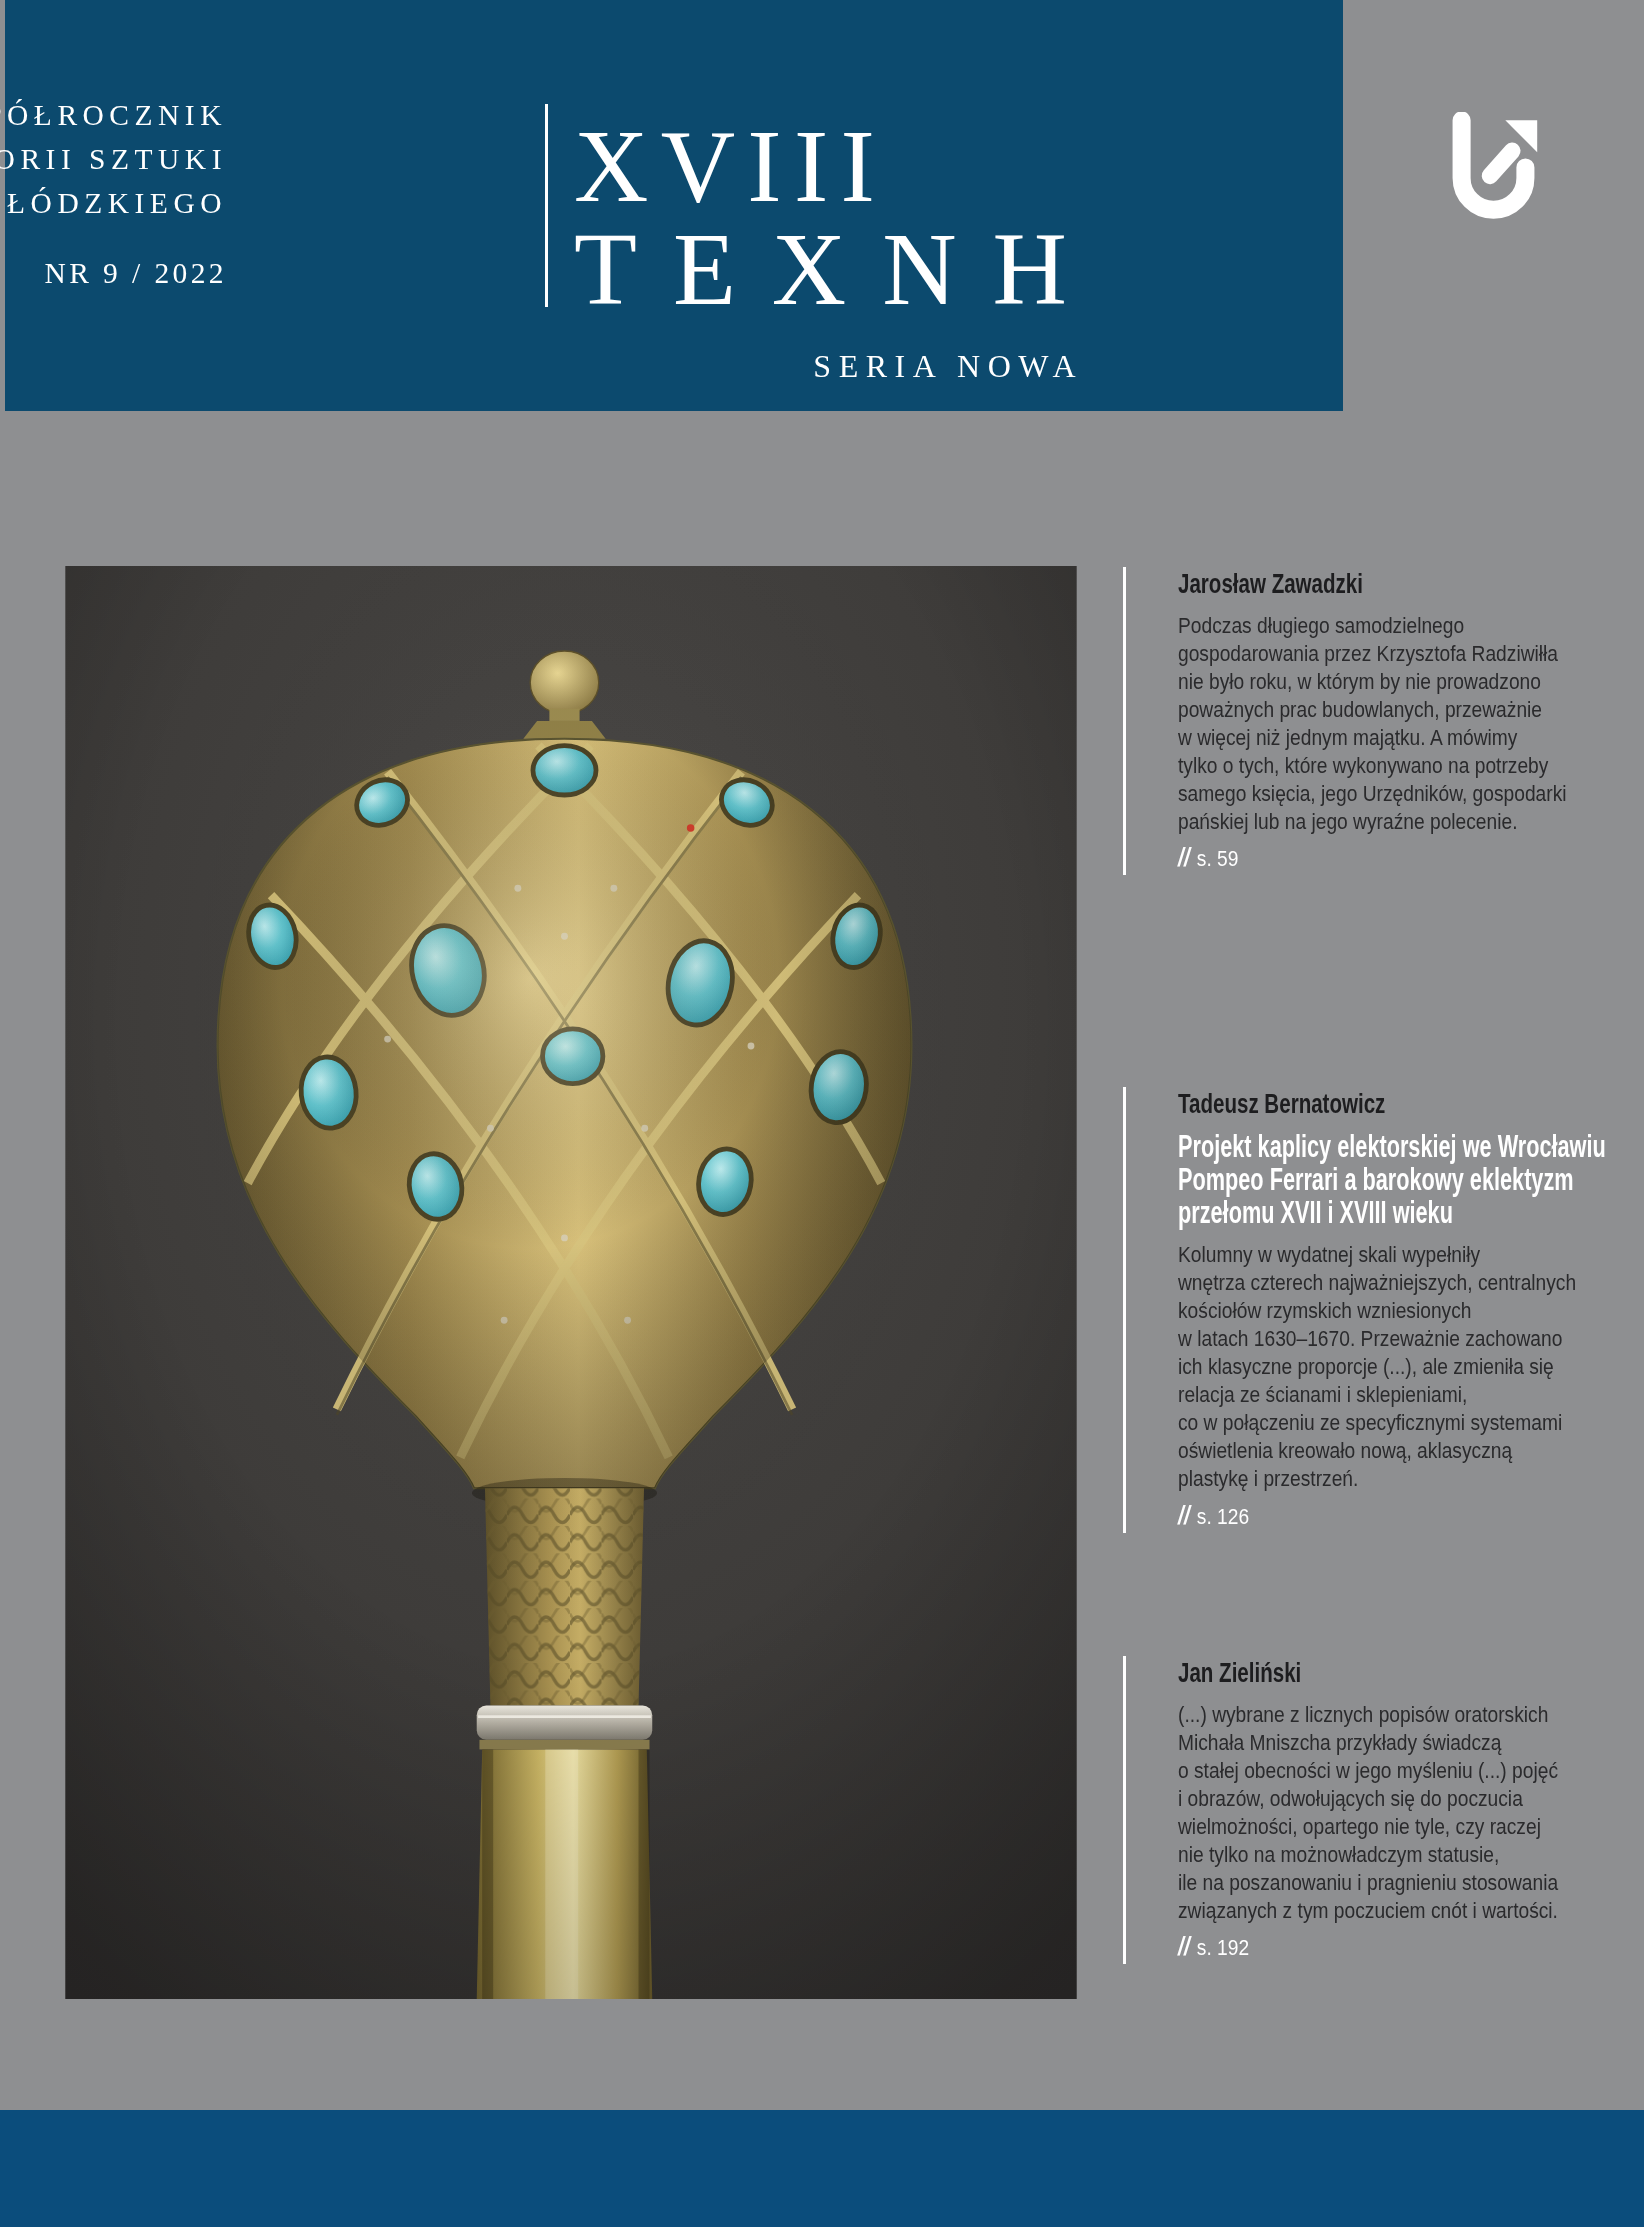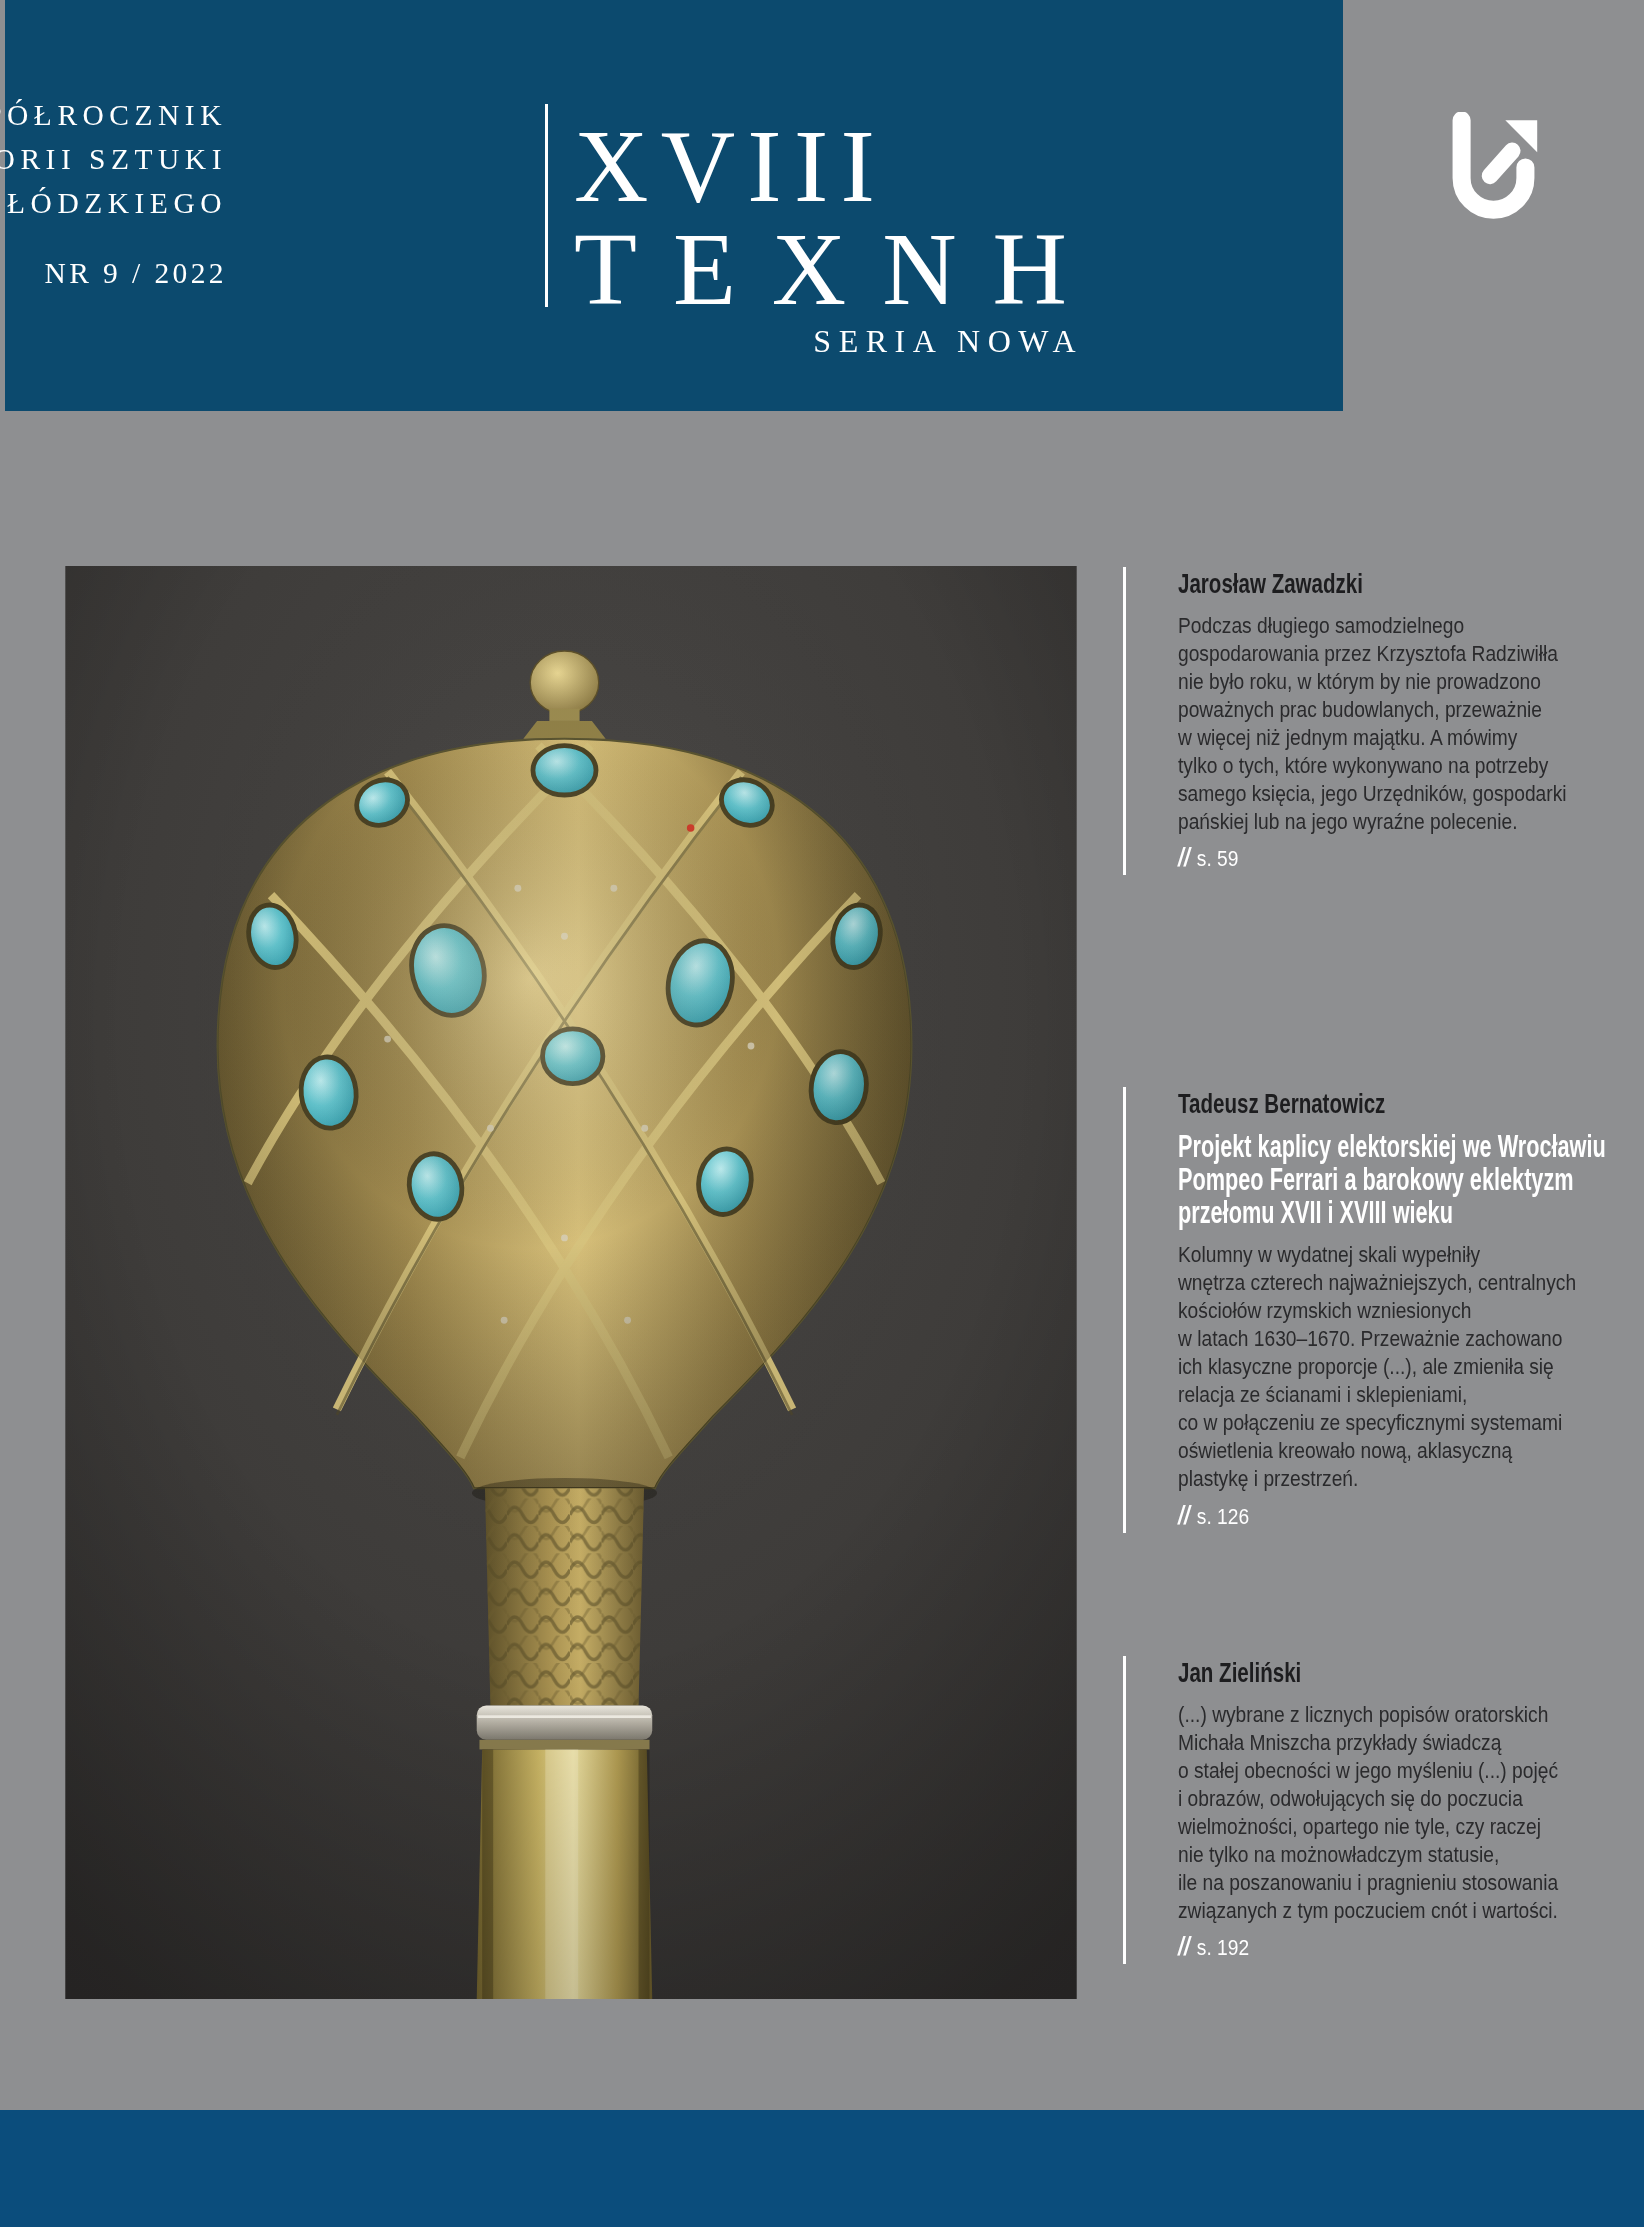--- a/index.html
+++ b/index.html
@@ -10,21 +10,21 @@
   .banner{position:absolute;left:5px;top:0;width:1338px;height:411px;background:#0c4a6e;}
   .banner-left{position:absolute;top:93px;right:1116px;text-align:right;color:#ffffff;
                font-family:"Liberation Serif",serif;}
   .pub-line{font-size:29.5px;line-height:44px;letter-spacing:5.5px;white-space:nowrap;}
   .banner-issue{font-size:29.5px;letter-spacing:3.4px;margin-top:32px;white-space:nowrap;}
   .banner-sep{position:absolute;left:540px;top:104px;width:3.4px;height:203px;background:#ffffff;}
   .banner-title{position:absolute;left:569px;top:115px;color:#ffffff;
                 font-family:"Liberation Serif",serif;}
   .title-main{font-size:103px;line-height:103px;letter-spacing:12.3px;white-space:nowrap;}
   .title-line2{letter-spacing:36px;text-align:right;}
-  .series{width:509px;text-align:right;font-size:32px;letter-spacing:7.5px;margin-top:2px;white-space:nowrap;}
+  .series{width:509px;text-align:right;font-size:32px;letter-spacing:7.5px;margin-top:27px;white-space:nowrap;}
   .logo{position:absolute;left:1439px;top:112px;width:99px;height:111px;}
 
   
   .photo{position:absolute;left:65px;top:566px;width:1012px;height:1433px;}
 
   
   .article{position:absolute;left:1123px;width:453px;border-left:3.4px solid #ffffff;padding-left:52px;}
   .a1{top:567px;} .a2{top:1087px;} .a3{top:1656px;}
   .cond{transform-origin:0 50%;white-space:nowrap;}
   .art-author{font-size:27.4px;font-weight:bold;color:#1d1d1f;line-height:33px;transform:scaleX(.75);}

